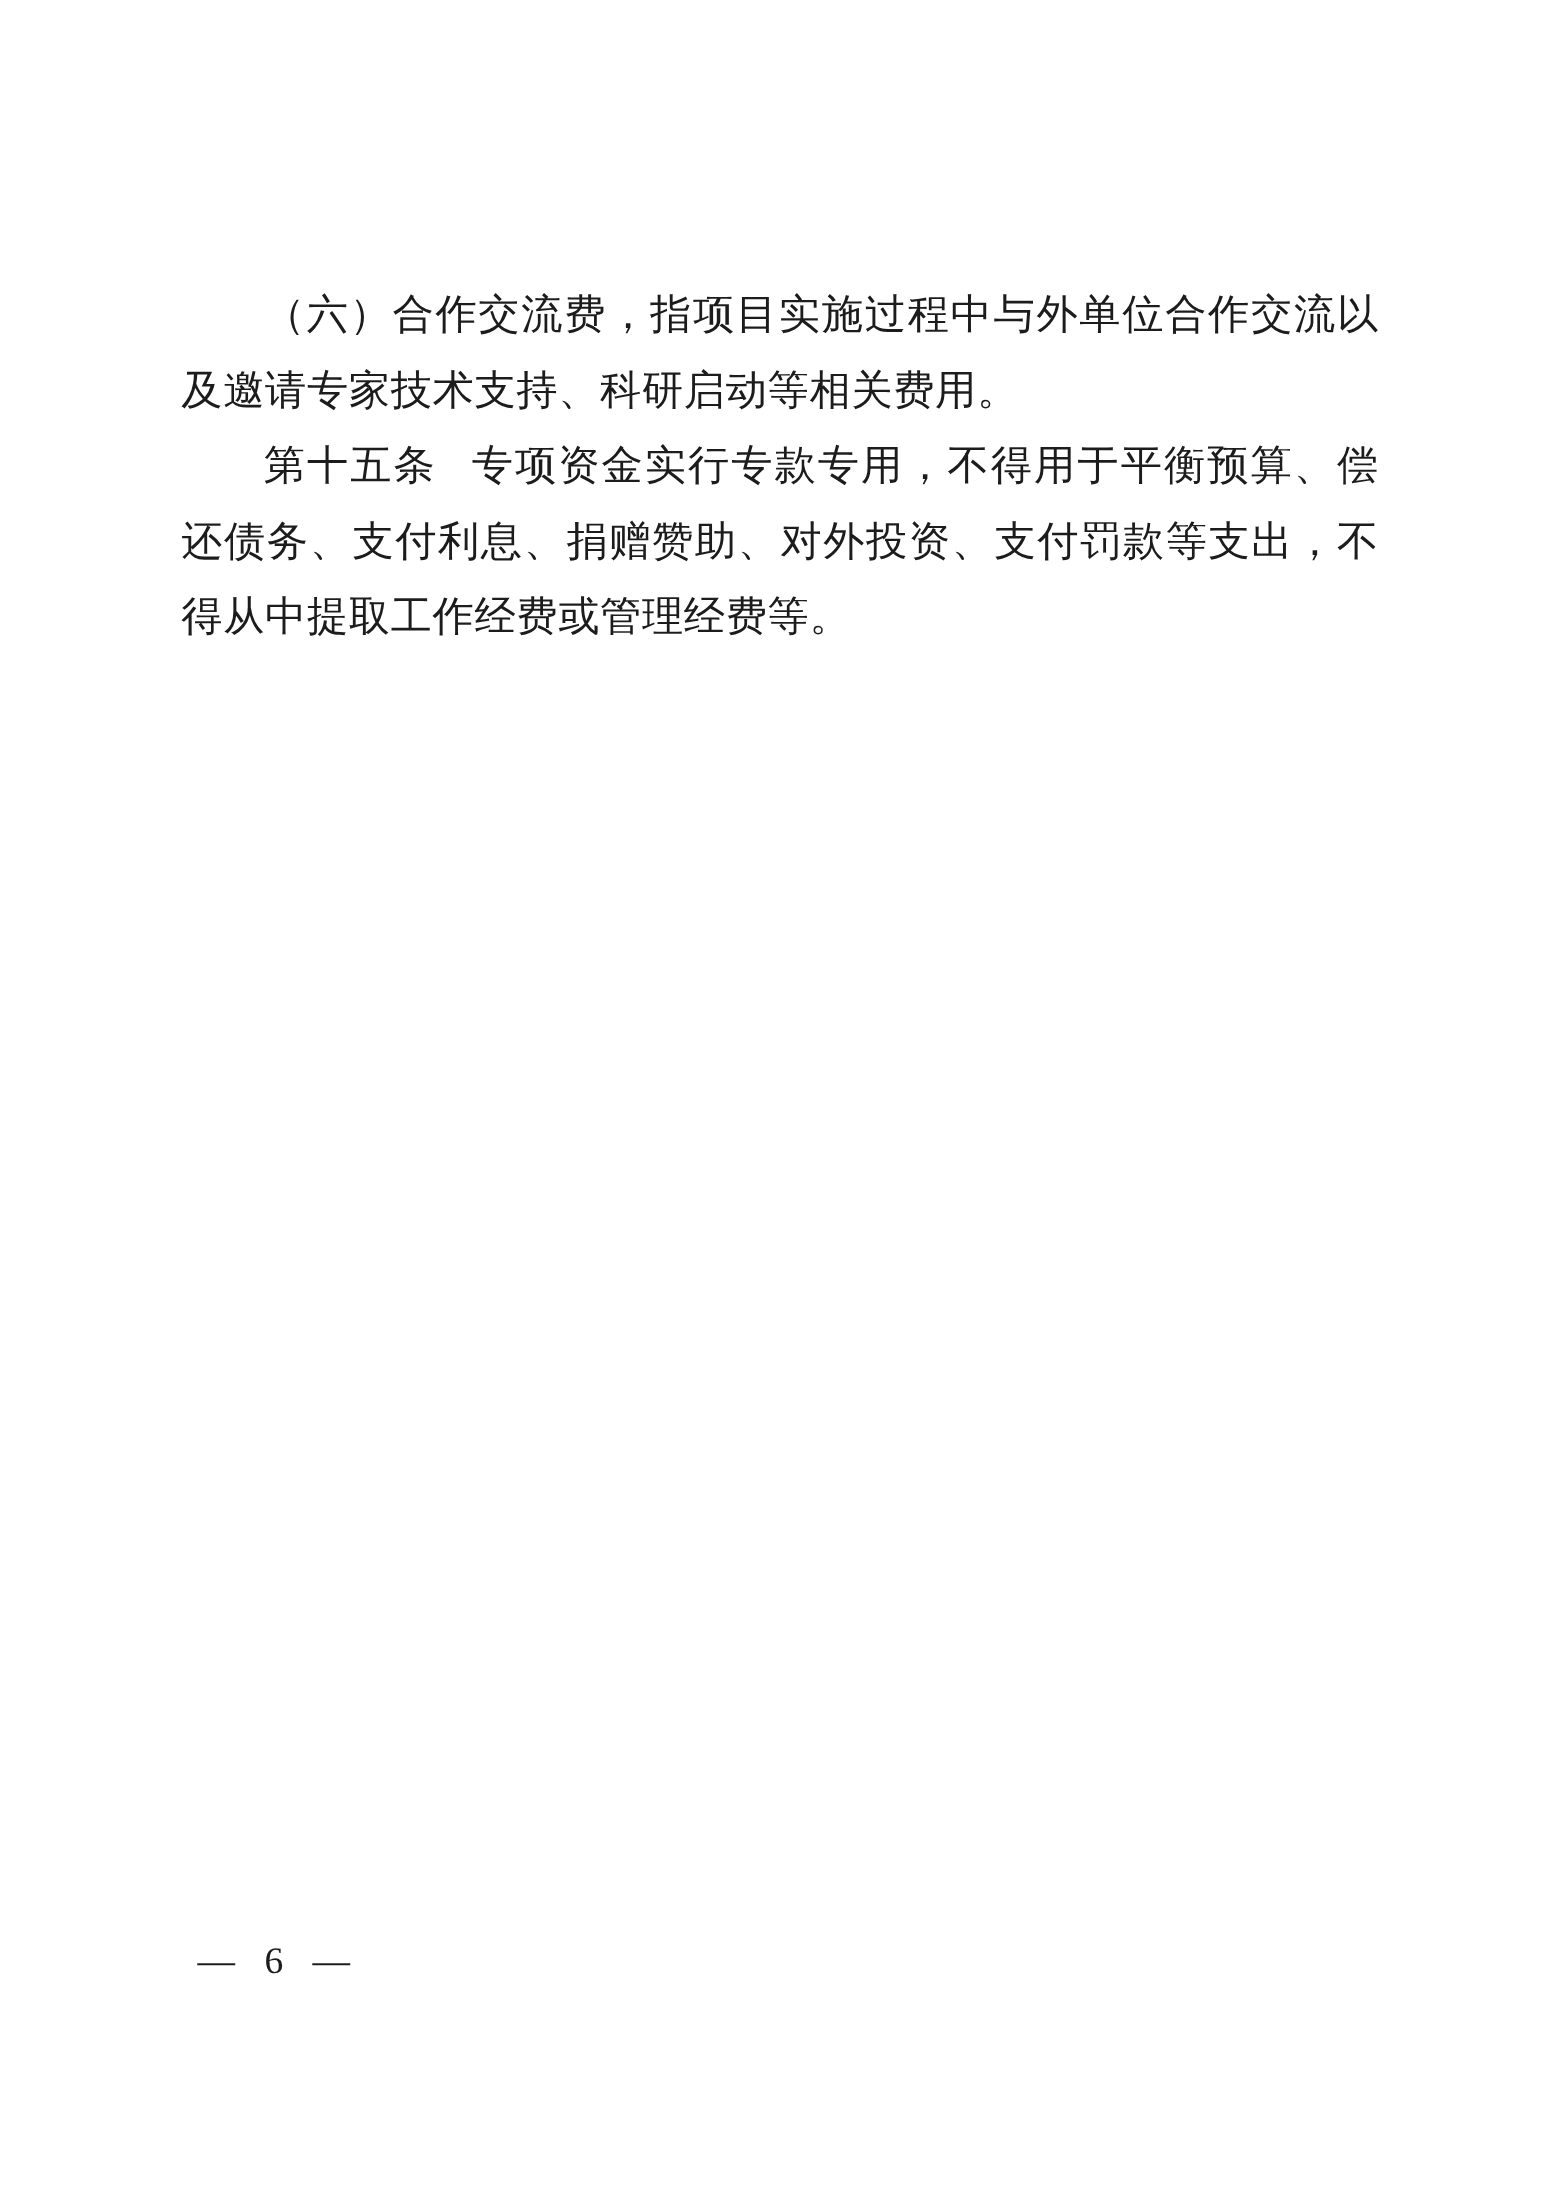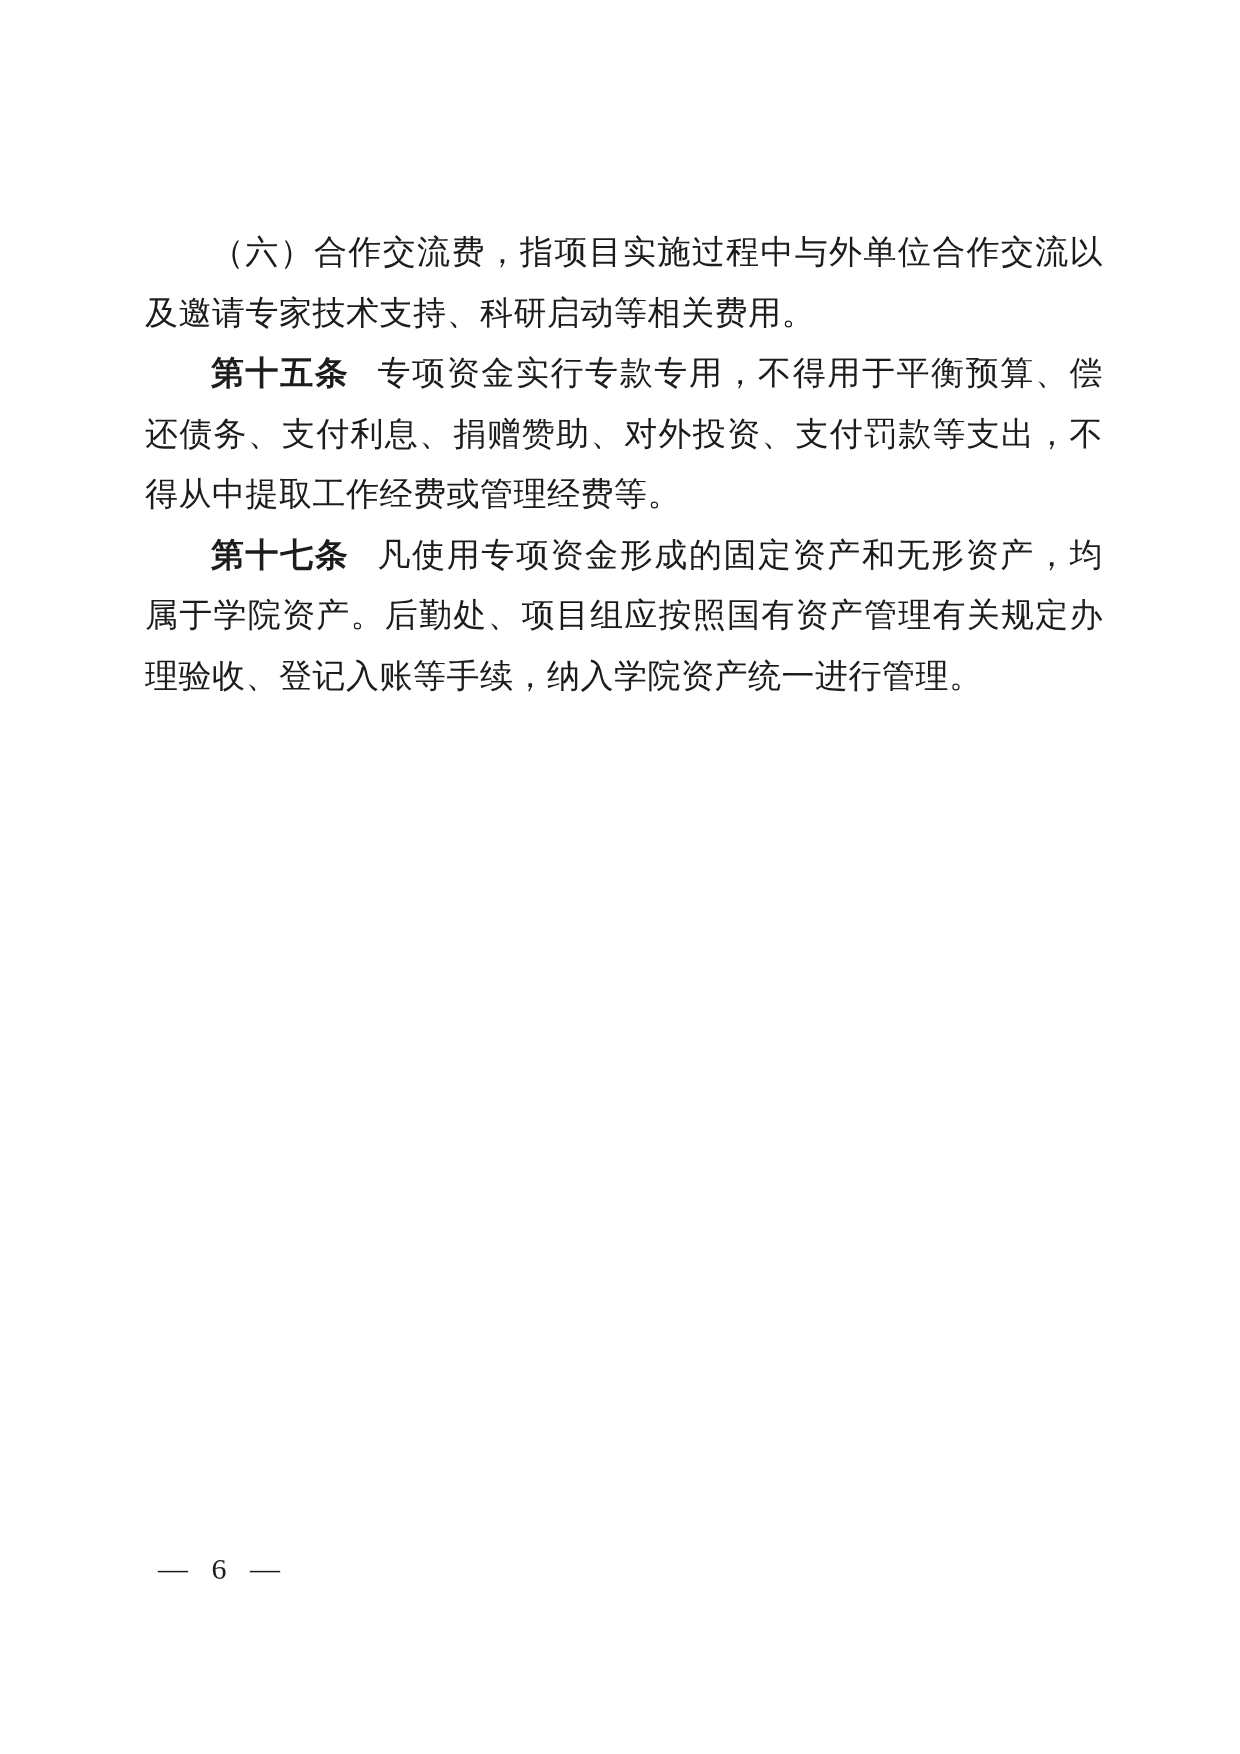--- a/index.html
+++ b/index.html
@@ -25,21 +25,21 @@
   .para {
     margin: 0;
     font-size: 33px;
     line-height: 60.5px;
     text-align: justify;
     text-indent: 2em;
     letter-spacing: 0.5px;
     word-break: break-all;
   }
   .article-lead {
-    font-weight: bold;
+    font-weight: normal;
     margin-right: 0.85em;
   }
   .article-lead:empty {
     display: none;
     margin-right: 0;
   }
   .footer {
     position: absolute;
     left: 158px;
     top: 1552px;
@@ -56,21 +56,20 @@
   <main class="content">
 
     <p class="para"><span>（六）合作交流费，指项目实施过程中与外单位合作交流以及邀请专家技术支持、科研启动等相关费用。</span></p>
 
 
 
 
     <p class="para"><span class="article-lead">第十五条</span><span>专项资金实行专款专用，不得用于平衡预算、偿还债务、支付利息、捐赠赞助、对外投资、支付罚款等支出，不得从中提取工作经费或管理经费等。</span></p>
 
 
-    <p class="para"><span class="article-lead">第十七条</span><span>凡使用专项资金形成的固定资产和无形资产，均属于学院资产。后勤处、项目组应按照国有资产管理有关规定办理验收、登记入账等手续，纳入学院资产统一进行管理。</span></p>
 
 
   </main>
 
   <footer class="footer">
     <span>— 6 —</span>
   </footer>
 
 </div>
 

